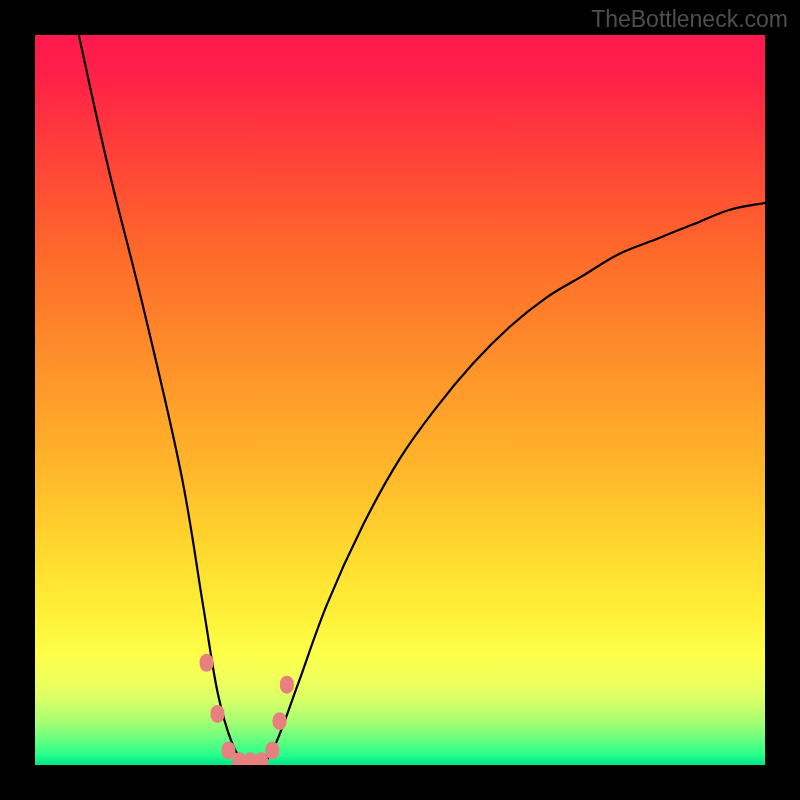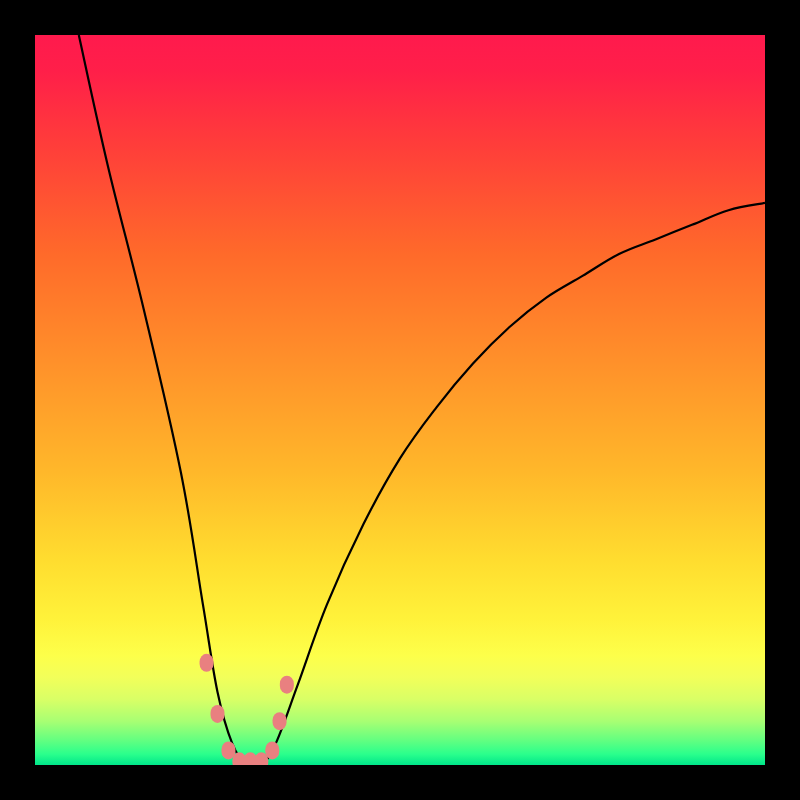--- a/index.html
+++ b/index.html
@@ -77,14 +77,15 @@
           <rect x="197.4" y="717.35" width="14" height="18" rx="7" ry="8" fill="#e98080" stroke="#d86a6a" stroke-width="0"></rect>
           <rect x="208.35" y="717.35" width="14" height="18" rx="7" ry="8" fill="#e98080" stroke="#d86a6a" stroke-width="0"></rect>
           <rect x="219.3" y="717.35" width="14" height="18" rx="7" ry="8" fill="#e98080" stroke="#d86a6a" stroke-width="0"></rect>
           <rect x="230.25" y="706.4" width="14" height="18" rx="7" ry="8" fill="#e98080" stroke="#d86a6a" stroke-width="0"></rect>
           <rect x="237.55" y="677.2" width="14" height="18" rx="7" ry="8" fill="#e98080" stroke="#d86a6a" stroke-width="0"></rect>
           <rect x="244.85" y="640.7" width="14" height="18" rx="7" ry="8" fill="#e98080" stroke="#d86a6a" stroke-width="0"></rect>
         </g>
     </svg>
   </div>
 
+  <div class="watermark">TheBottleneck.com</div>
 
 </div>
 
 </body></html>

